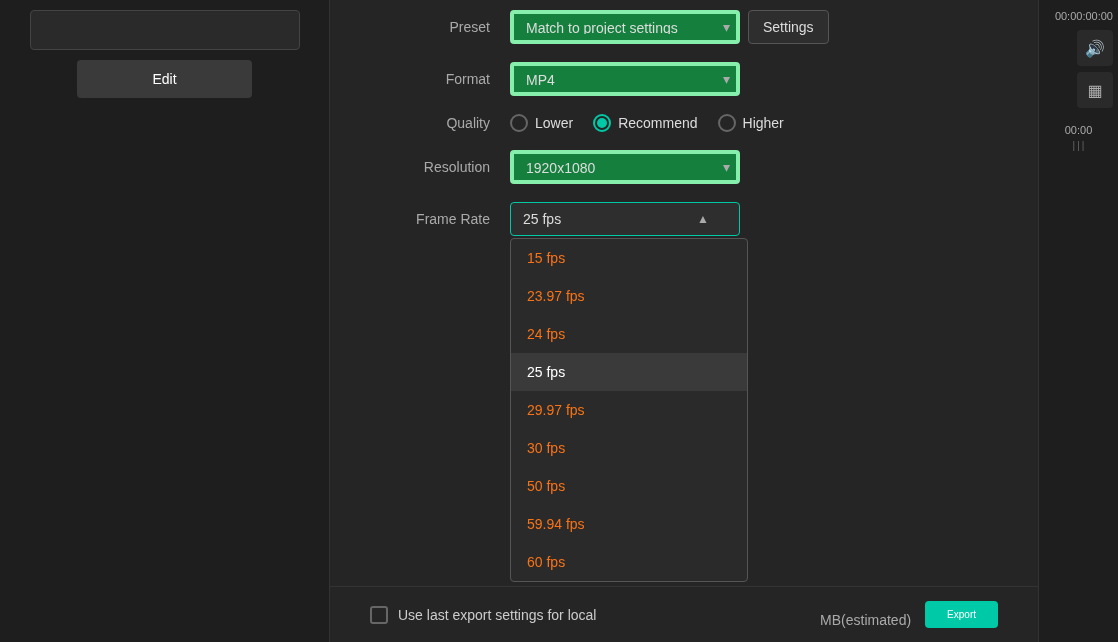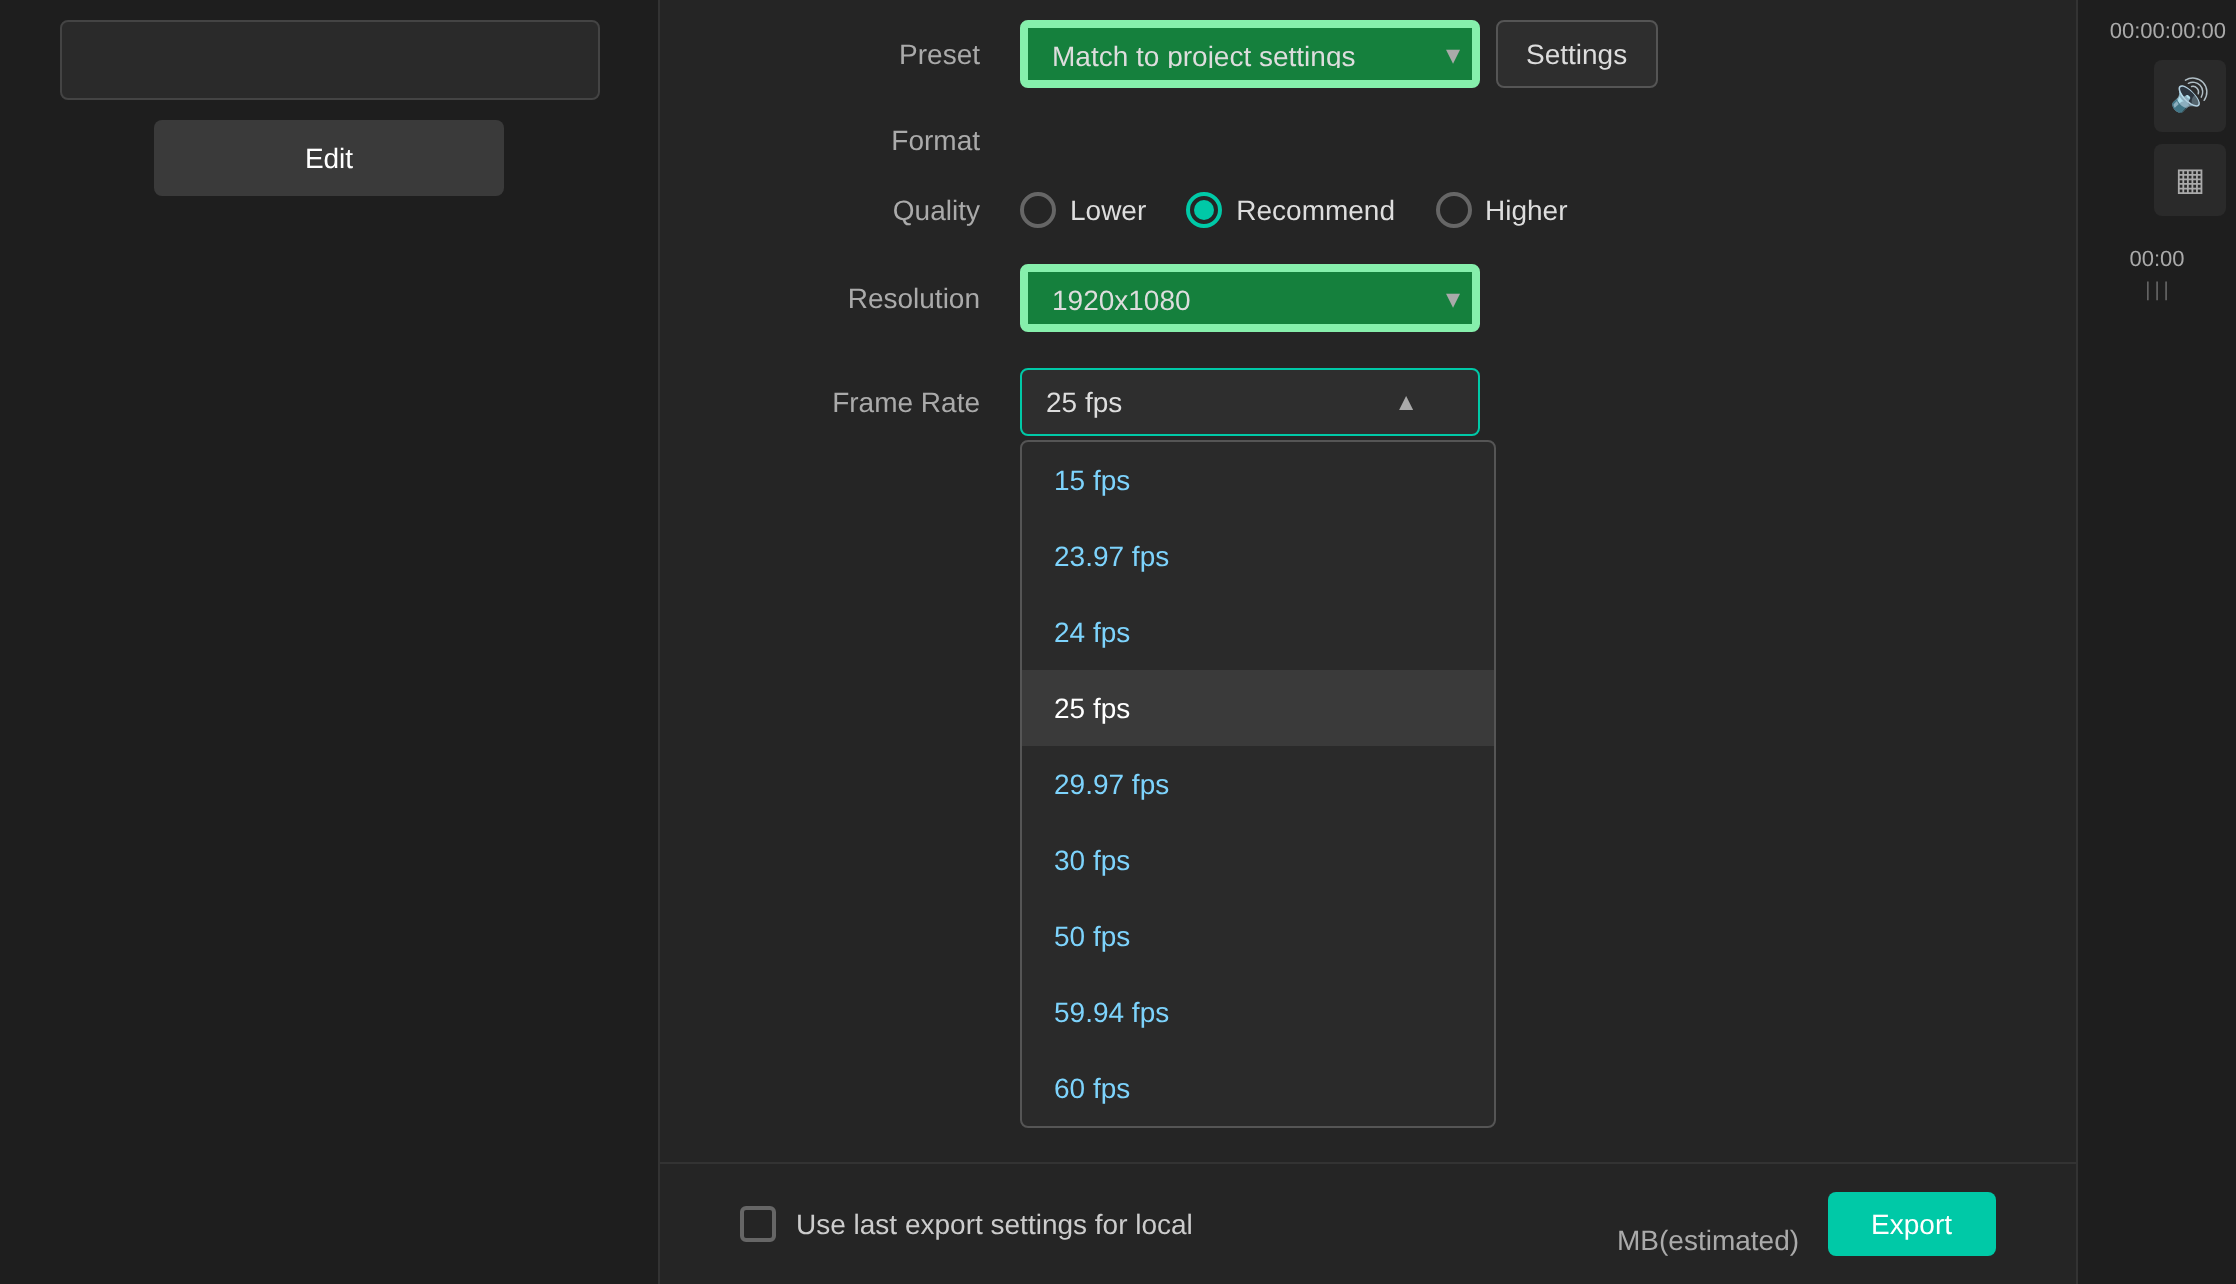--- a/index.html
+++ b/index.html
@@ -211,21 +211,21 @@
       width: 238px;
       background: #2a2a2a;
       border: 1px solid #555;
       border-radius: 4px;
       z-index: 100;
       overflow: hidden;
     }
 
     .dropdown-item {
       padding: 11px 16px;
-      color: #7dd3fc;
+      color: #f97316;
       cursor: pointer;
       font-size: 14px;
     }
 
     .dropdown-item.active {
       background: #3a3a3a;
       color: #fff;
     }
 
     
@@ -271,21 +271,21 @@
     .estimated-size {
       color: #aaa;
       font-size: 14px;
     }
 
     .export-btn {
       background: #00c9a7;
       border: none;
       border-radius: 4px;
       color: #fff;
-      font-size: 14px;
+      font-size: 10px;
       padding: 8px 22px;
       cursor: pointer;
       font-weight: 500;
     }
 
     
     .toggle-row {
       display: flex;
       align-items: center;
       margin-bottom: 14px;
@@ -389,20 +389,25 @@
           <select class="dropdown">
             <option>Match to project settings</option>
           </select>
         </div>
         <button class="settings-btn">Settings</button>
       </div>
     </div>
 
     <div class="form-row">
       <span class="form-label">Format</span>
+      <div class="dropdown-wrapper">
+        <select class="dropdown">
+          <option>MP4</option>
+        </select>
+      </div>
     </div>
 
     <div class="form-row">
       <span class="form-label">Quality</span>
       <div class="quality-options">
         <label class="radio-option">
           <div class="radio-outer">
           </div>
           <span class="radio-label">Lower</span>
         </label>

